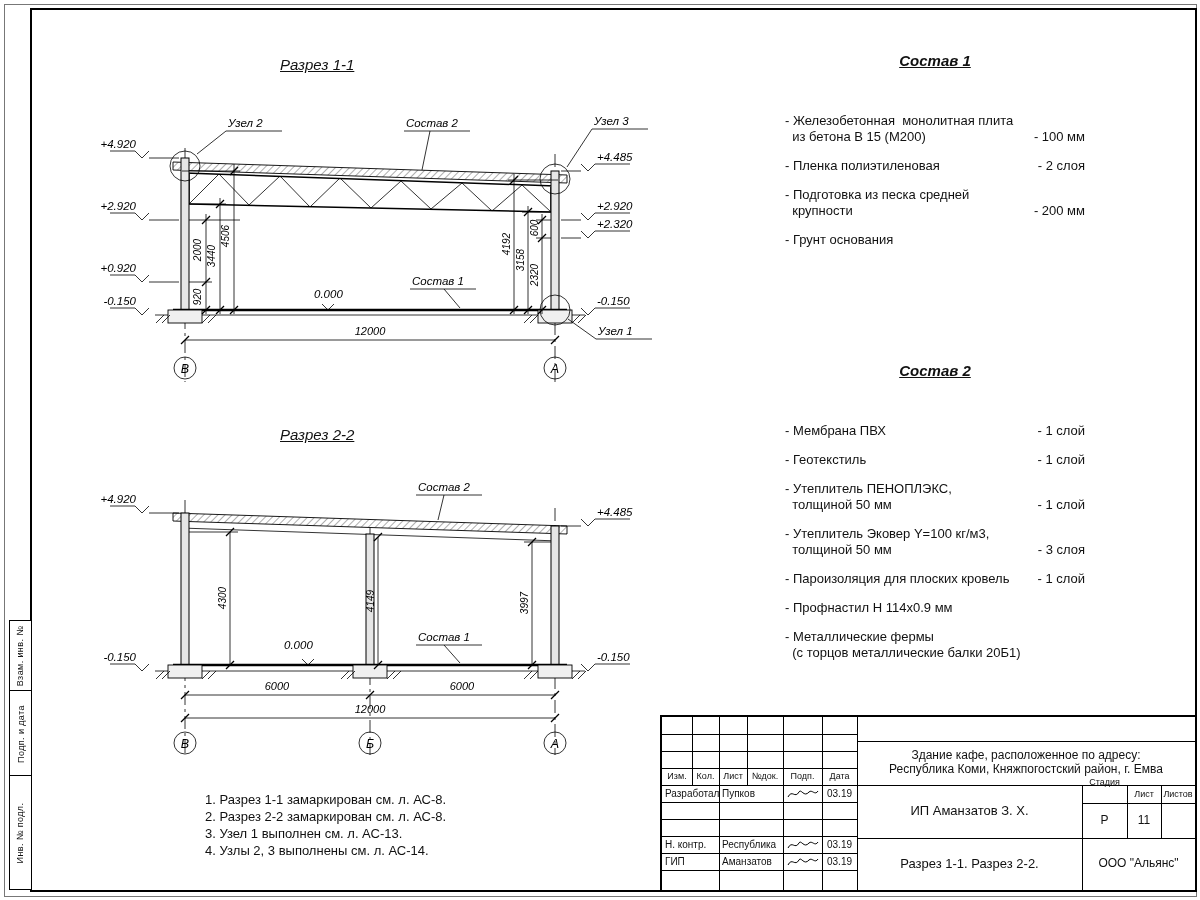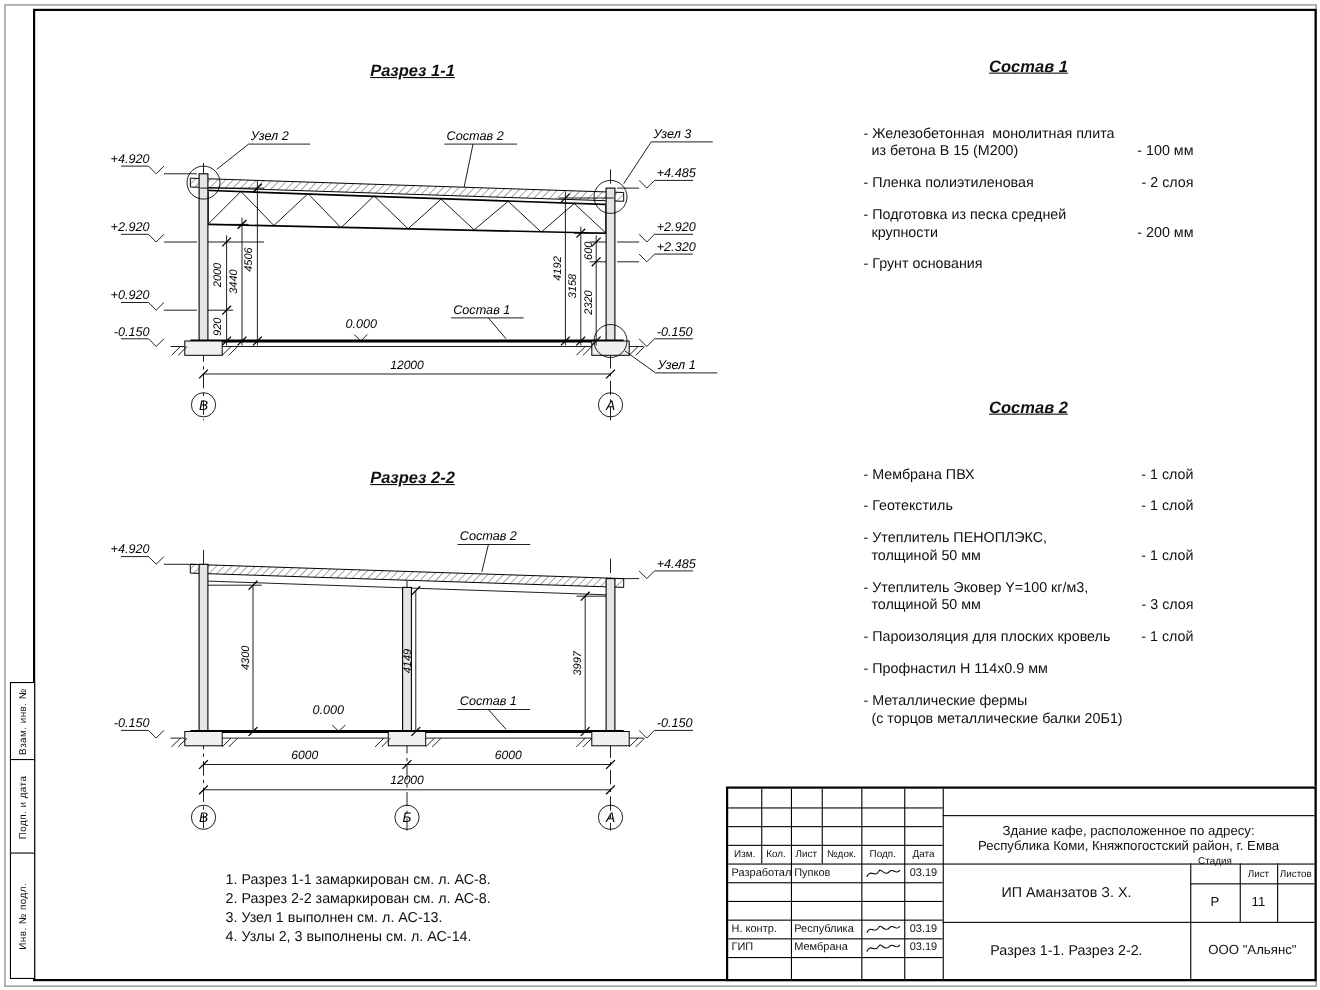--- a/index.html
+++ b/index.html
@@ -3,21 +3,21 @@
 <meta charset="utf-8">
 <style>
   html,body{margin:0;padding:0}
   body{width:1200px;height:900px;position:relative;background:#fff;color:#111;
        font-family:"Liberation Sans",sans-serif;overflow:hidden}
   .abs{position:absolute}
   #outer{left:4px;top:4px;width:1191px;height:891px;border:1px solid #777}
   #frame{left:30px;top:8px;width:1163px;height:880px;border:2px solid #000}
   .sidebox{left:9px;width:21px;border:1px solid #000;display:flex;align-items:center;justify-content:center;background:#fff}
   .sidebox span{transform:rotate(-90deg);font-size:9px;white-space:nowrap;letter-spacing:.4px}
-  .sec-title{width:190px;text-align:center;font-size:15px;font-weight:bold;font-style:italic;text-decoration:underline}
+  .sec-title{width:190px;font-size:15px;font-weight:normal;font-style:italic;text-decoration:underline}
   .comp{width:300px}
   .comp-title{text-align:center;font-size:15px;font-weight:bold;font-style:italic;text-decoration:underline}
   .comp-items{margin-top:44px}
   .comp-item{display:flex;justify-content:space-between;align-items:flex-end;margin-bottom:13px;font-size:13px;line-height:16px}
   .ct{white-space:pre-wrap}
   .cv{white-space:nowrap;padding-left:6px}
   .notes div{font-size:13px;line-height:17px}
   svg{overflow:visible}
   svg .thin{stroke:#000;stroke-width:.8;fill:none}
   svg .med{stroke:#000;stroke-width:1.5;fill:none}
@@ -428,21 +428,21 @@
     <div class="cell f10 left" style="left:0;top:119px;width:57px;height:17px">Н. контр.</div>
     <div class="cell f10 left" style="left:57px;top:119px;width:64px;height:17px">Республика</div>
     <div class="cell" style="left:121px;top:119px;width:39px;height:17px">
       <svg width="34" height="14" viewBox="0 0 34 14">
           <path d="M2 10 C6 2 9 12 13 5 C15 1 18 11 23 5 C26 2 29 9 32 4" stroke="#000" fill="none" stroke-width="1"></path>
         </svg>
     </div>
     <div class="cell f10" style="left:160px;top:119px;width:35px;height:17px">03.19</div>
 
     <div class="cell f10 left" style="left:0;top:136px;width:57px;height:17px">ГИП</div>
-    <div class="cell f10 left" style="left:57px;top:136px;width:64px;height:17px">Мембрана</div>
+    <div class="cell f10 left" style="left:57px;top:136px;width:64px;height:17px">Аманзатов</div>
     <div class="cell" style="left:121px;top:136px;width:39px;height:17px">
       <svg width="34" height="14" viewBox="0 0 34 14">
           <path d="M2 10 C6 2 9 12 13 5 C15 1 18 11 23 5 C26 2 29 9 32 4" stroke="#000" fill="none" stroke-width="1"></path>
         </svg>
     </div>
     <div class="cell f10" style="left:160px;top:136px;width:35px;height:17px">03.19</div>
 
     <div class="cell f12 pre" style="left:195px;top:24px;width:338px;height:44px">Здание кафе, расположенное по адресу:
 Республика Коми, Княжпогостский район, г. Емва</div>
     <div class="cell f13" style="left:195px;top:68px;width:225px;height:53px">ИП Аманзатов З. Х.</div>

